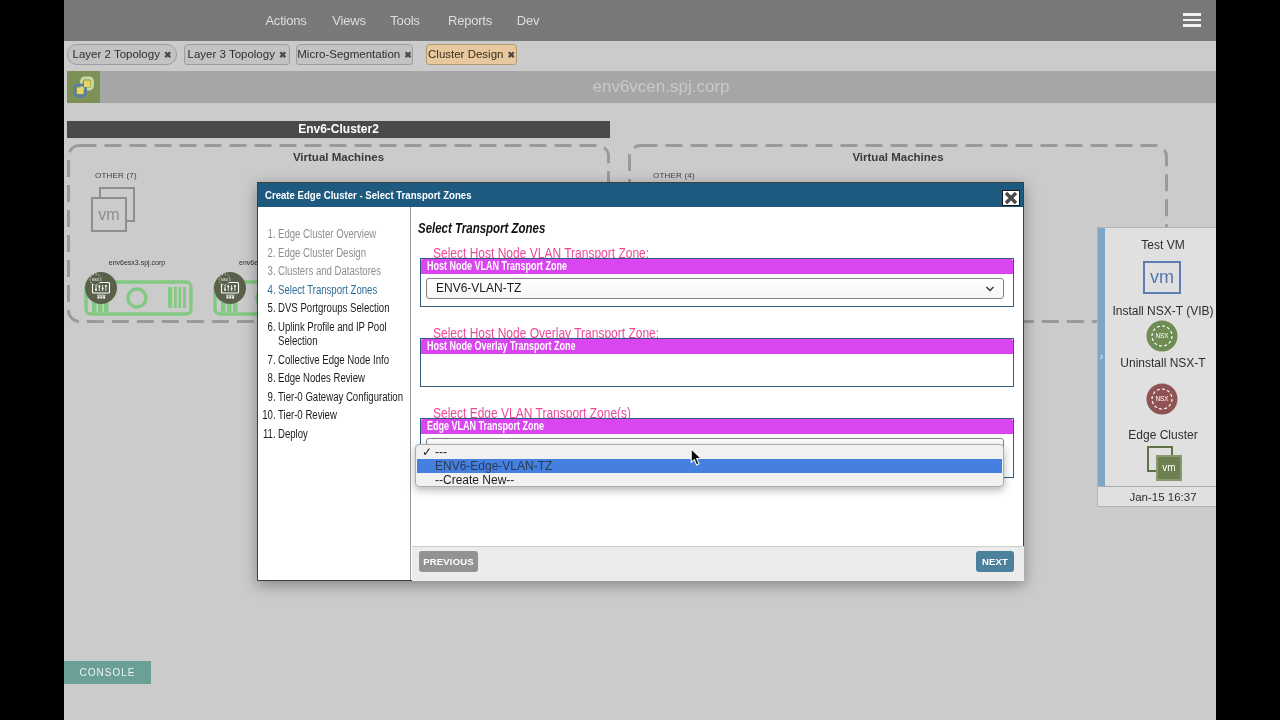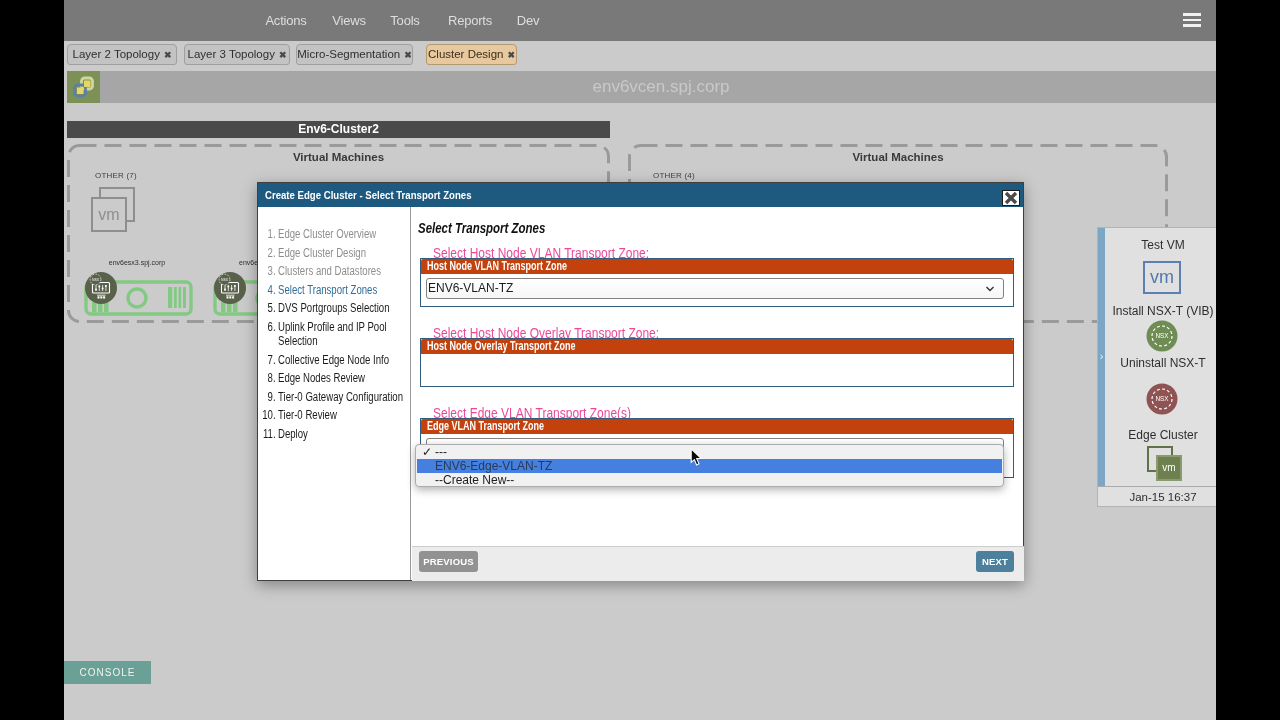--- a/index.html
+++ b/index.html
@@ -47,22 +47,22 @@
 .steps .n{width:17px;min-width:17px;text-align:right;margin-right:3px;}
 .steps li.done{color:#8e8e8e;}
 .steps li.cur{color:#2e6d96;}
 .mheading{position:absolute;left:160px;top:37px;font-size:14px;font-weight:bold;font-style:italic;color:#111;}
 .sx74{display:inline-block;transform:scaleX(.835);transform-origin:0 50%;}
 .sx80{display:inline-block;transform:scaleX(.75);transform-origin:0 50%;}
 .sx82{display:inline-block;transform:scaleX(.82);transform-origin:0 50%;}
 .sx86{display:inline-block;transform:scaleX(.80);transform-origin:0 50%;white-space:nowrap;}
 .mlabel{position:absolute;left:175px;font-size:15px;color:#ec4899;}
 .zbox{position:absolute;left:162px;width:594px;border:1px solid #305d7d;background:#fff;}
-.zbox .hd{height:15px;background:#c2410c;color:#fff;font-size:12px;font-weight:bold;line-height:15px;padding-left:6px;border-radius:2px 2px 0 0;}
-.sel{position:absolute;left:168px;width:578px;height:21px;border:1px solid #828282;border-radius:3px;background:linear-gradient(#fff,#f6f6f6);font-size:12px;color:#1c1c1c;line-height:19px;padding-left:1px;}
+.zbox .hd{height:15px;background:#d946ef;color:#fff;font-size:12px;font-weight:bold;line-height:15px;padding-left:6px;border-radius:2px 2px 0 0;}
+.sel{position:absolute;left:168px;width:578px;height:21px;border:1px solid #828282;border-radius:3px;background:linear-gradient(#fff,#f6f6f6);font-size:12px;color:#1c1c1c;line-height:19px;padding-left:9px;}
 .sel .v{position:absolute;right:8px;top:3px;width:10px;height:13px;}
 .mfooter{position:absolute;left:154px;top:363px;width:612px;height:35px;background:#ececec;border-top:1px solid #cdcdcd;}
 .btn{position:absolute;top:368px;height:21px;border-radius:3px;color:#fff;font-weight:bold;font-size:9.5px;text-align:center;line-height:21px;letter-spacing:.2px;}
 .dlist{position:absolute;left:157px;top:261px;width:589px;height:43px;background:#f1f1f1;border:1px solid #acacac;border-radius:4px;box-shadow:0 3px 8px rgba(0,0,0,.3);font-size:12px;color:#1d1d1d;z-index:5;}
 .dlist .row{position:absolute;left:1px;width:585px;height:14px;line-height:14.8px;padding-left:18px;}
 .dlist .hl{background:#4580e0;color:#2b3a52;}
 .console{position:absolute;left:0;top:661px;width:87px;height:23px;background:#6ba096;color:#eef4f2;font-size:10px;letter-spacing:1px;text-align:center;line-height:23px;z-index:20;}
 </style>
 </head>
 <body>
@@ -75,21 +75,21 @@
     <div class="menuitem" style="left:341px;">Tools</div>
     <div class="menuitem" style="left:406px;">Reports</div>
     <div class="menuitem" style="left:464px;">Dev</div>
     <div class="burger">
         <div></div>
         <div></div>
         <div></div>
       </div>
   </div>
 
-  <div class="tab" style="left:3px;width:110px;">Layer 2 Topology<span class="x">✖</span></div>
+  <div class="tab" style="left:3px;width:110px;border-radius:10px;">Layer 2 Topology<span class="x">✖</span></div>
   <div class="tab" style="left:120px;width:106px;">Layer 3 Topology<span class="x">✖</span></div>
   <div class="tab" style="left:232px;width:117px;">Micro-Segmentation<span class="x">✖</span></div>
   <div class="tab active" style="left:362px;width:91px;">Cluster Design<span class="x">✖</span></div>
 
   <div class="vbar">
     <svg class="abs" style="left:0;top:0;" width="33" height="32" viewBox="0 0 33 32">
       <rect x="0" y="0" width="33" height="32" fill="#7d9157"></rect>
       <rect x="14.5" y="7" width="11" height="11" rx="3" fill="none" stroke="#ccd89e" stroke-width="2.8"></rect>
       <rect x="7.5" y="14" width="11" height="11" rx="3" fill="none" stroke="#5e7fa3" stroke-width="2.8"></rect>
       <rect x="10" y="16.5" width="6.5" height="6.5" fill="#e8d662"></rect>

